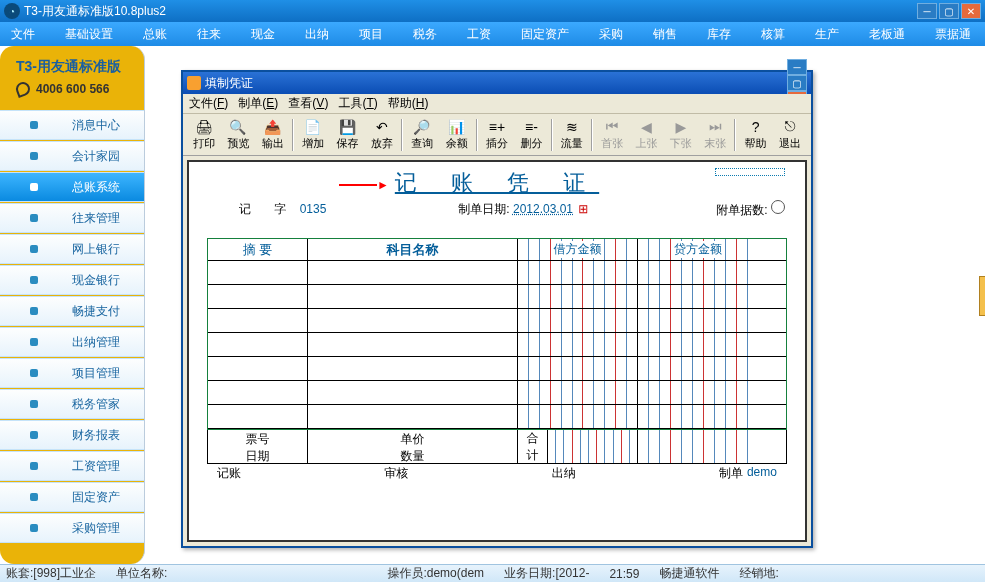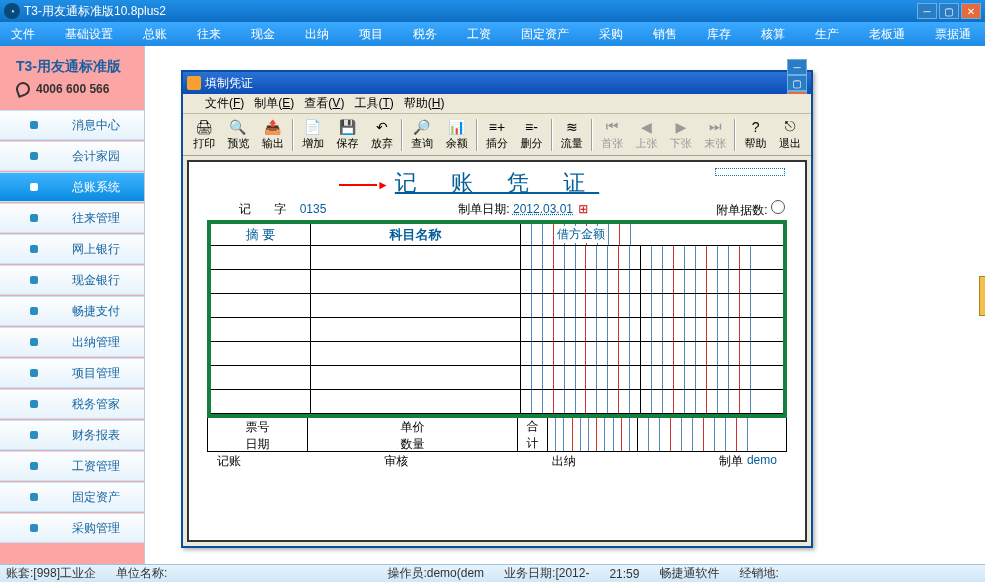--- a/index.html
+++ b/index.html
@@ -15,21 +15,21 @@
 
 
 .main-menu { height: 24px; background: linear-gradient(180deg, #3ba9ff 0%, #1e8be6 100%); display: flex; align-items: center; padding: 0 6px; color: #fff; gap: 20px; }
 .main-menu .item { padding: 2px 5px; cursor: pointer; white-space: nowrap; }
 .main-menu .spacer { flex: 1; }
 .main-menu .msg { display: flex; align-items: center; gap: 4px; }
 .main-menu .bubble { width: 16px; height: 12px; background: #fff; border-radius: 3px; position: relative; }
 
 
 .workspace { display: flex; height: calc(582px - 22px - 24px - 18px); }
-.sidebar { width: 145px; background: #fca5a5; border-right: 1px solid #bcd; }
+.sidebar { width: 145px; background: #eab308; border-right: 1px solid #bcd; border-radius: 14px; }
 .sidebar .brand { padding: 12px 8px 6px 16px; }
 .sidebar .brand .logo { color: #1a5fa0; font-weight: bold; font-size: 14px; }
 .sidebar .brand .phone { margin-top: 6px; display: flex; align-items: center; gap: 6px; color: #333; font-weight: bold; font-size: 14px; }
 .sidebar .brand .phone-icon { width: 14px; height: 14px; border: 2px solid #333; border-radius: 50% 50% 50% 0; transform: rotate(-20deg); }
 .sidebar-nav { margin-top: 8px; }
 .sidebar-nav .navitem { height: 30px; display: flex; align-items: center; justify-content: center; border-top: 1px solid #c5e3f9; border-bottom: 1px solid #c5e3f9; background: linear-gradient(180deg, #fdfefe 0%, #e7f3fc 100%); color: #1865a0; cursor: pointer; margin-bottom: 1px; position: relative; padding-left: 48px; }
 .sidebar-nav .navitem.active { background: linear-gradient(180deg, #3db5ff 0%, #0a8ae0 100%); color: #fff; }
 .sidebar-nav .navitem .dot { width: 8px; height: 8px; background: #2a8cc0; border-radius: 2px; position: absolute; left: 30px; }
 .sidebar-nav .navitem.active .dot { background: #fff; }
 
@@ -37,21 +37,21 @@
 .content { flex: 1; background: #fff; position: relative; }
 
 
 .statusbar { height: 18px; background: linear-gradient(180deg, #e7f3fc 0%, #d0e7f8 100%); border-top: 1px solid #a0c4e0; display: flex; align-items: center; padding: 0 6px; color: #333; gap: 20px; font-size: 12px; }
 .statusbar .seg { white-space: nowrap; }
 
 
 .innerwin { position: absolute; left: 181px; top: 70px; width: 632px; height: 478px; border: 2px solid #0a4f9e; box-shadow: 2px 2px 4px rgba(0,0,0,.3); background: #ece9d8; display: flex; flex-direction: column; }
 .innerwin .ititle { height: 22px; background: linear-gradient(180deg, #2a72d6 0%, #0b4db4 100%); display: flex; align-items: center; color: #fff; padding: 0 4px; gap: 4px; }
 .innerwin .ititle .icon { width: 14px; height: 14px; background: #f8a030; border-radius: 2px; }
-.innerwin .menubar { height: 20px; background: #ece9d8; display: flex; align-items: center; padding: 0 22px; gap: 10px; border-bottom: 1px solid #c0bba6; }
+.innerwin .menubar { height: 20px; background: #ece9d8; display: flex; align-items: center; padding: 0 6px; gap: 10px; border-bottom: 1px solid #c0bba6; }
 .innerwin .menubar .m { cursor: pointer; }
 .innerwin .menubar .u { text-decoration: underline; }
 
 
 .toolbar { height: 42px; background: #ece9d8; border-bottom: 1px solid #a0a0a0; display: flex; align-items: center; padding: 0 4px; gap: 0; }
 .toolbar .tbtn { width: 36px; height: 38px; display: flex; flex-direction: column; align-items: center; justify-content: center; cursor: pointer; border: 1px solid transparent; }
 .toolbar .tbtn.disabled { color: #999; cursor: default; }
 .toolbar .ticon { width: 18px; height: 16px; display: flex; align-items: center; justify-content: center; font-size: 14px; }
 .toolbar .tlabel { font-size: 11px; margin-top: 1px; }
 .toolbar .sep { width: 2px; height: 32px; border-left: 1px solid #a0a0a0; border-right: 1px solid #fff; margin: 0 2px; }
@@ -64,21 +64,21 @@
 .arrow::before { content: ""; display: inline-block; width: 38px; height: 2px; background: #f00; vertical-align: middle; }
 .arrow::after { content: "►"; color: #f00; font-size: 12px; vertical-align: middle; }
 
 .dotted { position: absolute; right: 20px; top: 6px; width: 70px; height: 8px; border: 1px dotted #0a7ab0; }
 
 .vchr-row { display: flex; align-items: center; height: 18px; font-size: 12px; }
 .vchr-row .val { color: #045e9a; }
 .vchr-row .slash { margin: 0 2px; }
 
 
-.vgrid { border: 4px solid #15803d; margin-top: 2px; }
+.vgrid { border: 1px solid #15803d; margin-top: 20px; }
 .vgrid-header { display: flex; height: 22px; border-bottom: 1px solid #000; }
 .vgrid-header .col { display: flex; align-items: center; justify-content: center; border-right: 1px solid #000; color: #045e9a; font-size: 13px; }
 .vgrid-header .col:last-child { border-right: none; }
 .col-summary { width: 100px; }
 .col-subject { width: 210px; font-weight: bold; }
 .col-debit { width: 120px; }
 .col-credit { width: 120px; }
 
 .amount-header { position: relative; }
 .amount-lines { position: absolute; inset: 0; display: flex; }
@@ -361,20 +361,36 @@
                 <div class="l"></div>
                 <div class="l sep3"></div>
                 <div class="l"></div>
                 <div class="l"></div>
                 <div class="l sep3"></div>
                 <div class="l"></div>
                 <div class="l"></div>
               </div>
             <span style="position:relative;background:#fff;padding:0 2px">借方金额</span>
           </div>
+          <div class="col col-credit amount-header">
+            <div class="amount-lines">
+                <div class="l"></div>
+                <div class="l"></div>
+                <div class="l sep3"></div>
+                <div class="l"></div>
+                <div class="l"></div>
+                <div class="l sep3"></div>
+                <div class="l"></div>
+                <div class="l"></div>
+                <div class="l sep3"></div>
+                <div class="l"></div>
+                <div class="l"></div>
+              </div>
+            <span style="position:relative;background:#fff;padding:0 2px">贷方金额</span>
+          </div>
         </div>
         <div class="vgrid-body" id="grid-body">
             <div class="vgrid-row">
               <div class="cell col-summary"></div>
               <div class="cell col-subject"></div>
               <div class="cell col-debit amount-cell">
                 <div class="amount-lines">
                   <div class="l"></div>
                   <div class="l"></div>
                   <div class="l sep3"></div>

